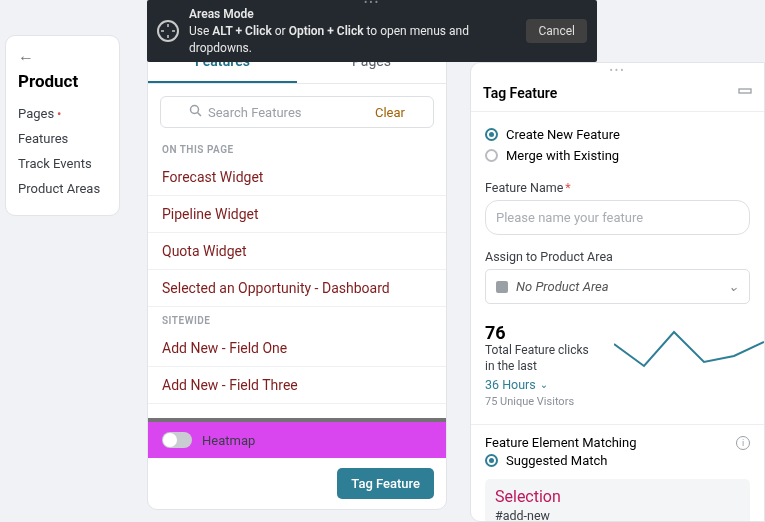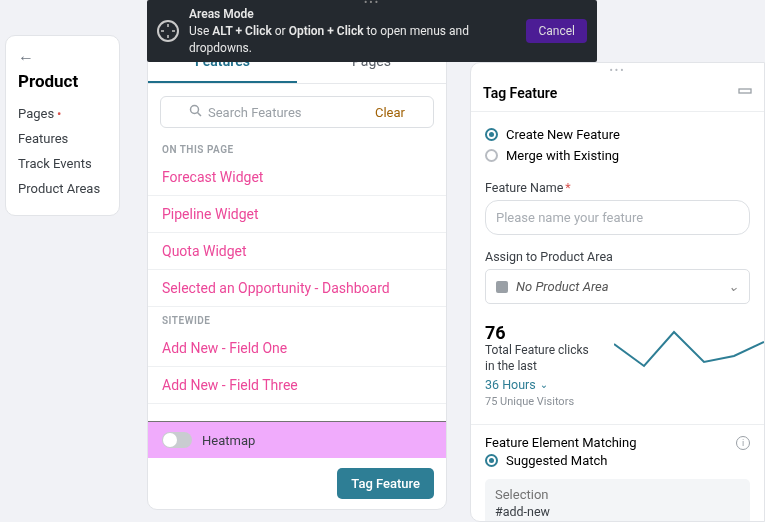--- a/index.html
+++ b/index.html
@@ -3,42 +3,42 @@
 <meta charset="utf-8">
 <style>
 * { box-sizing: border-box; margin: 0; padding: 0; font-family: -apple-system, BlinkMacSystemFont, "Segoe UI", Roboto, sans-serif; }
 body { background: #f1f2f6; width: 765px; height: 522px; overflow: hidden; position: relative; }
 
 .topbar { position: absolute; top: 0; left: 147px; width: 450px; background: #24292f; color: #e8e8e8; display: flex; align-items: center; padding: 6px 10px; border-radius: 2px; z-index: 10; }
 .topbar-icon { width: 22px; height: 22px; border-radius: 50%; border: 2px solid #c9c9c9; display: flex; align-items: center; justify-content: center; margin-right: 10px; flex-shrink: 0; }
 .topbar-text { flex: 1; font-size: 12px; line-height: 1.4; }
 .topbar-text .title { font-weight: 600; }
 .topbar-text .sub b { font-weight: 600; }
-.topbar-cancel { background: #4c1d95; color: #ddd; border: none; padding: 5px 12px; border-radius: 4px; font-size: 12px; cursor: pointer; }
+.topbar-cancel { background: #404040; color: #ddd; border: none; padding: 5px 12px; border-radius: 4px; font-size: 12px; cursor: pointer; }
 .topbar-dots { position: absolute; top: -3px; left: 50%; transform: translateX(-50%); color: #888; font-size: 10px; letter-spacing: 2px; }
 
 .sidebar { position: absolute; top: 35px; left: 5px; width: 115px; background: #fff; border: 1px solid #e2e4e8; border-radius: 10px; padding: 10px 12px 14px; }
 .sidebar-back { color: #6e7680; font-size: 16px; margin-bottom: 6px; cursor: pointer; }
 .sidebar-title { font-weight: 700; font-size: 17px; margin-bottom: 10px; }
 .sidebar-item { font-size: 13px; color: #3a3f45; padding: 5px 0; cursor: pointer; }
 .sidebar-dot { color: #d9534f; margin-left: 3px; }
 
 .middle-panel { position: absolute; top: 40px; left: 147px; width: 300px; background: #fff; border: 1px solid #e2e4e8; border-radius: 10px; display: flex; flex-direction: column; height: 470px; }
 .tabs { display: flex; border-bottom: 1px solid #e6e8eb; }
 .tab { flex: 1; text-align: center; padding: 12px 0; font-size: 14px; color: #5a6068; cursor: pointer; }
 .tab.active { color: #1f6f8b; font-weight: 600; border-bottom: 2px solid #1f6f8b; }
 .search-row { display: flex; align-items: center; margin: 12px 12px 8px; border: 1px solid #dcdfe3; border-radius: 6px; padding: 7px 28px; }
 .search-icon { color: #9aa0a6; font-size: 13px; margin-right: 6px; }
 .search-input { flex: 1; border: none; outline: none; font-size: 13px; color: #555; }
 .search-input::placeholder { color: #9aa0a6; }
 .clear-btn { color: #a16207; font-size: 13px; cursor: pointer; }
 .section-label { font-size: 10px; font-weight: 600; color: #9aa0a6; letter-spacing: 0.5px; padding: 8px 14px 4px; }
-.feature-item { padding: 10px 14px; font-size: 14px; color: #ec4899; cursor: pointer; border-bottom: 1px solid #eef0f2; }
+.feature-item { padding: 10px 14px; font-size: 14px; color: #7f1d1d; cursor: pointer; border-bottom: 1px solid #eef0f2; }
 .feature-item:last-of-type { border-bottom: none; }
-.heatmap-row { margin-top: auto; border-top: 1px solid #737373; padding: 10px 14px; display: flex; align-items: center; background: #f0abfc; }
+.heatmap-row { margin-top: auto; border-top: 4px solid #737373; padding: 10px 14px; display: flex; align-items: center; background: #d946ef; }
 .toggle { width: 30px; height: 16px; border-radius: 10px; background: #c9ccd0; position: relative; margin-right: 10px; cursor: pointer; }
 .toggle-knob { width: 14px; height: 14px; border-radius: 50%; background: #fff; position: absolute; top: 1px; left: 1px; }
 .heatmap-label { font-size: 13px; color: #3a3f45; }
 .tag-feature-bottom { padding: 10px 12px; display: flex; justify-content: flex-end; }
 .tag-feature-btn { background: #2e7e95; color: #fff; border: none; padding: 8px 14px; border-radius: 5px; font-size: 13px; font-weight: 500; cursor: pointer; }
 
 .right-panel { position: absolute; top: 62px; left: 470px; width: 295px; background: #fff; border: 1px solid #e2e4e8; border-radius: 10px 0 0 10px; height: 460px; overflow: hidden; }
 .right-dots { text-align: center; color: #b5b9bf; font-size: 10px; letter-spacing: 2px; padding: 2px 0; }
 .right-header { display: flex; align-items: center; padding: 6px 12px 10px; border-bottom: 1px solid #eceef0; }
 .right-title { font-weight: 600; font-size: 14px; flex: 1; }
@@ -60,21 +60,21 @@
 .stat-sub { font-size: 12px; color: #3a3f45; line-height: 1.3; }
 .stat-link { color: #2e7e95; font-size: 12.5px; cursor: pointer; margin-top: 2px; display: inline-flex; align-items: center; }
 .stat-link-chevron { margin-left: 4px; font-size: 10px; }
 .stat-unique { font-size: 11px; color: #8a9097; margin-top: 2px; }
 .sparkline { position: absolute; right: -14px; top: 2px; }
 .matching-section { margin-top: 16px; border-top: 1px solid #eceef0; padding-top: 10px; }
 .matching-section .inner { padding: 0 14px; }
 .matching-title { font-size: 13px; font-weight: 400; display: flex; align-items: center; }
 .info-icon { margin-left: auto; width: 14px; height: 14px; border: 1px solid #9aa0a6; border-radius: 50%; font-size: 9px; color: #9aa0a6; display: flex; align-items: center; justify-content: center; }
 .selection-box { background: #f3f5f7; border-radius: 5px; padding: 8px 10px; margin-top: 8px; }
-.selection-label { font-size: 13px; color: #737373; }
+.selection-label { font-size: 16px; color: #be185d; }
 .selection-value { font-size: 12.5px; color: #3a3f45; margin-top: 2px; }
 
 .chart-mini { width: 150px; height: 60px; }
 </style>
 </head>
 <body>
 
 <div class="topbar">
   <div class="topbar-dots">•••</div>
   <div class="topbar-icon">

